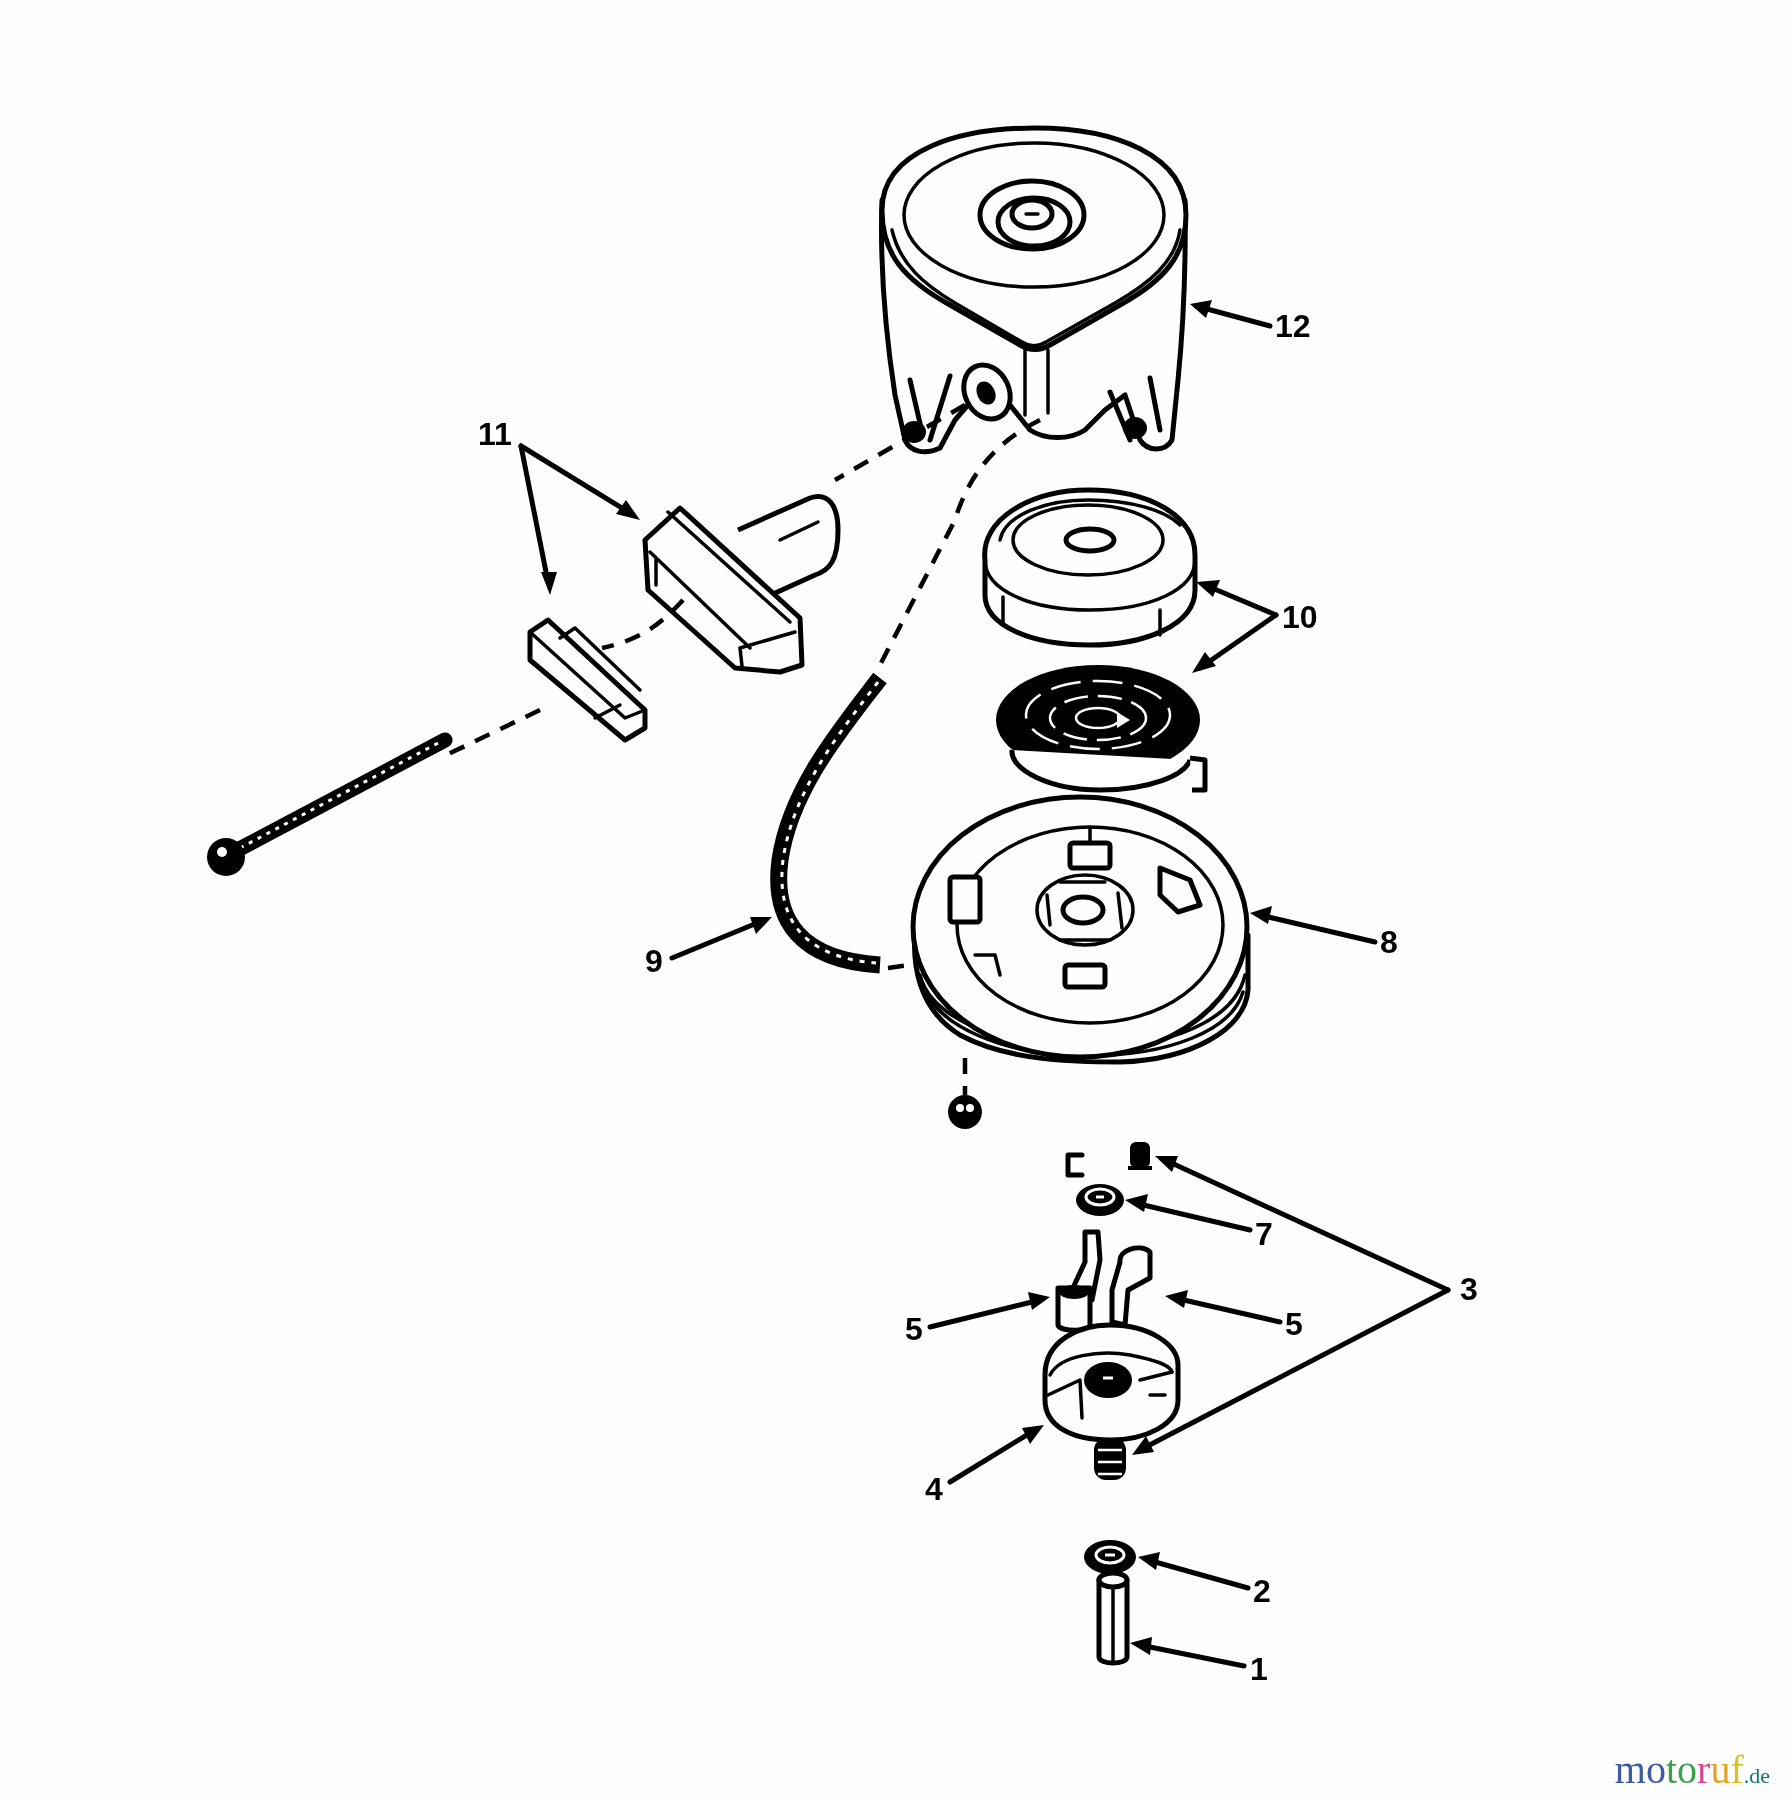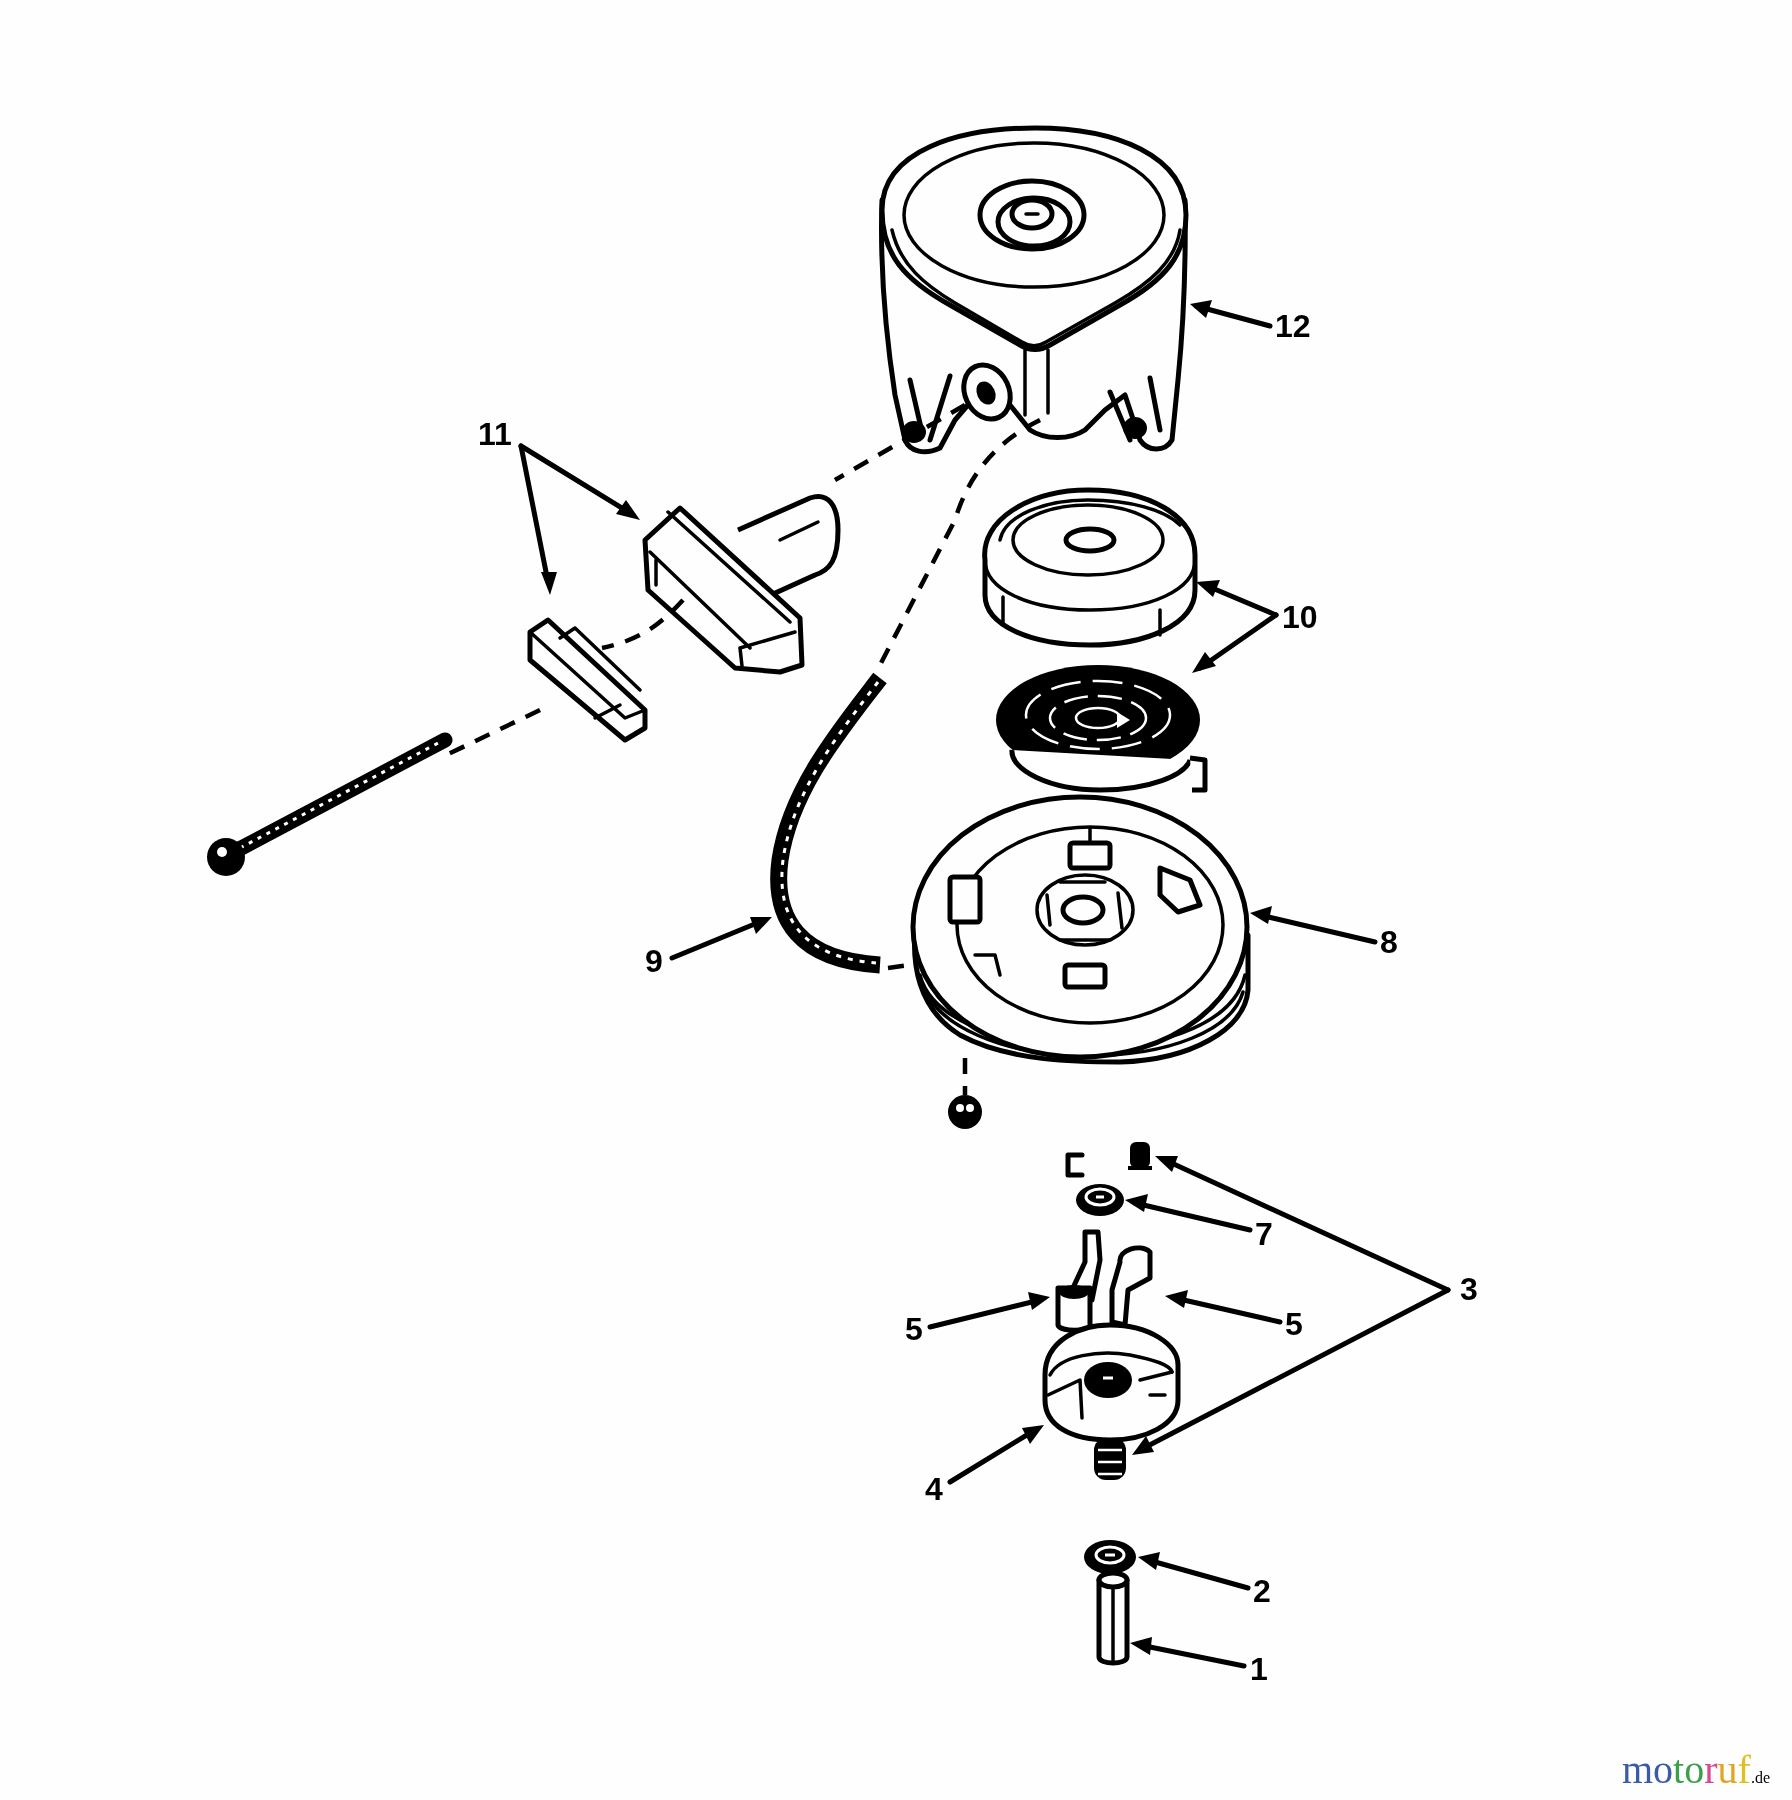--- a/index.html
+++ b/index.html
@@ -8,21 +8,21 @@
   #diagram { position: absolute; left: 0; top: 0; width: 1792px; height: 1800px; }
   .ln { fill: none; stroke: #000; stroke-width: 5; stroke-linecap: round; stroke-linejoin: round; }
   .thin { fill: none; stroke: #000; stroke-width: 3.5; stroke-linecap: round; stroke-linejoin: round; }
   .dash { fill: none; stroke: #000; stroke-width: 4.5; stroke-dasharray: 16 12; stroke-linecap: butt; }
   .fillw { fill: #fdfefd; stroke: #000; stroke-width: 5; stroke-linejoin: round; }
   .fillb { fill: #000; stroke: #000; stroke-width: 4; }
   .arrow { stroke: #000; stroke-width: 5; fill: none; stroke-linecap: round; }
   .label { font-family: "Liberation Sans", sans-serif; font-weight: bold; font-size: 32px; fill: #000; }
   #watermark { position: absolute; right: 22px; bottom: 10px; font-family: "Liberation Serif", serif;
                font-size: 40px; letter-spacing: 0px; line-height: 1; }
-  #watermark .suffix { font-size: 16px; color: #000000; text-align: center; }
+  #watermark .suffix { font-size: 22px; color: #0f766e; text-align: center; }
 </style>
 </head>
 <body>
 
 <svg id="diagram" viewBox="0 0 1792 1800" xmlns="http://www.w3.org/2000/svg">
 
   <g>
 
     <path class="fillw" d="M882,200 C880,260 885,330 895,395 L905,440 C910,452 925,455 940,448 L955,420
       L985,385 L1010,405 L1030,430 C1045,440 1070,440 1085,430 L1105,410 L1125,395 L1140,440

